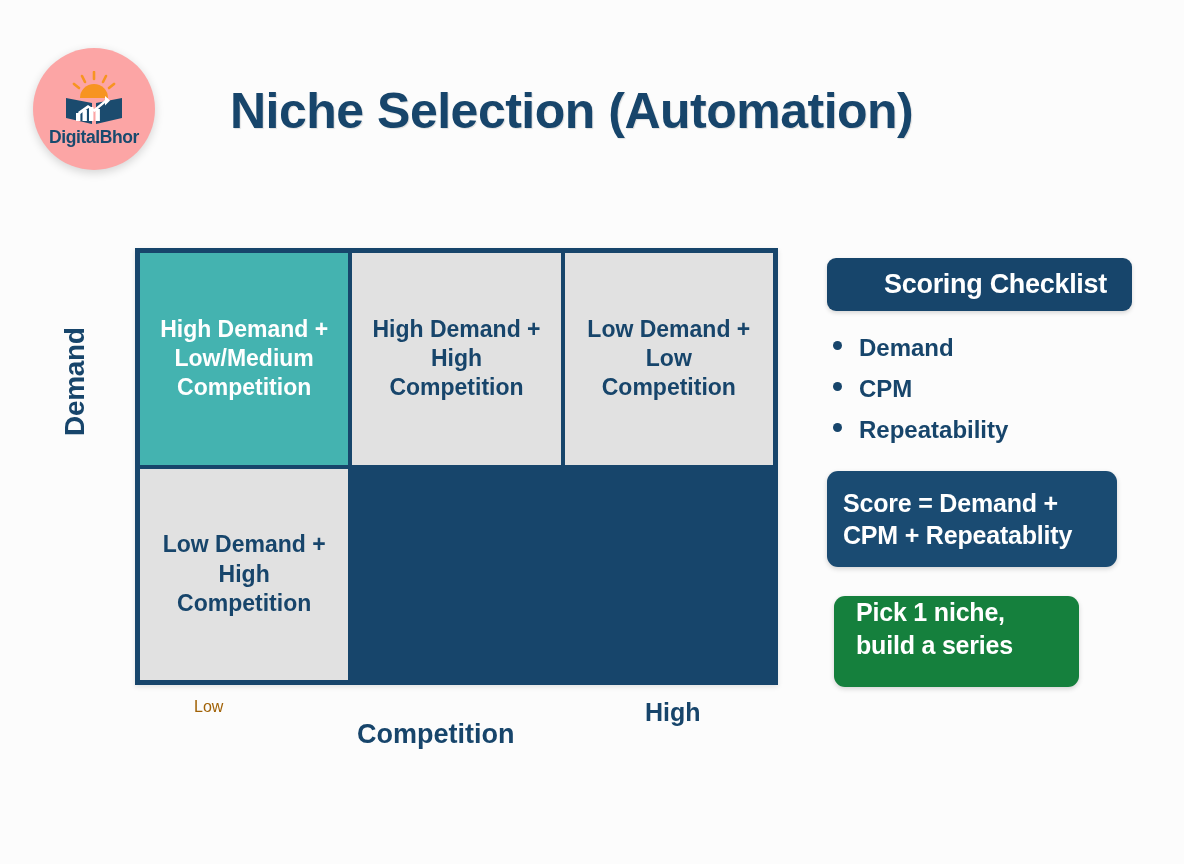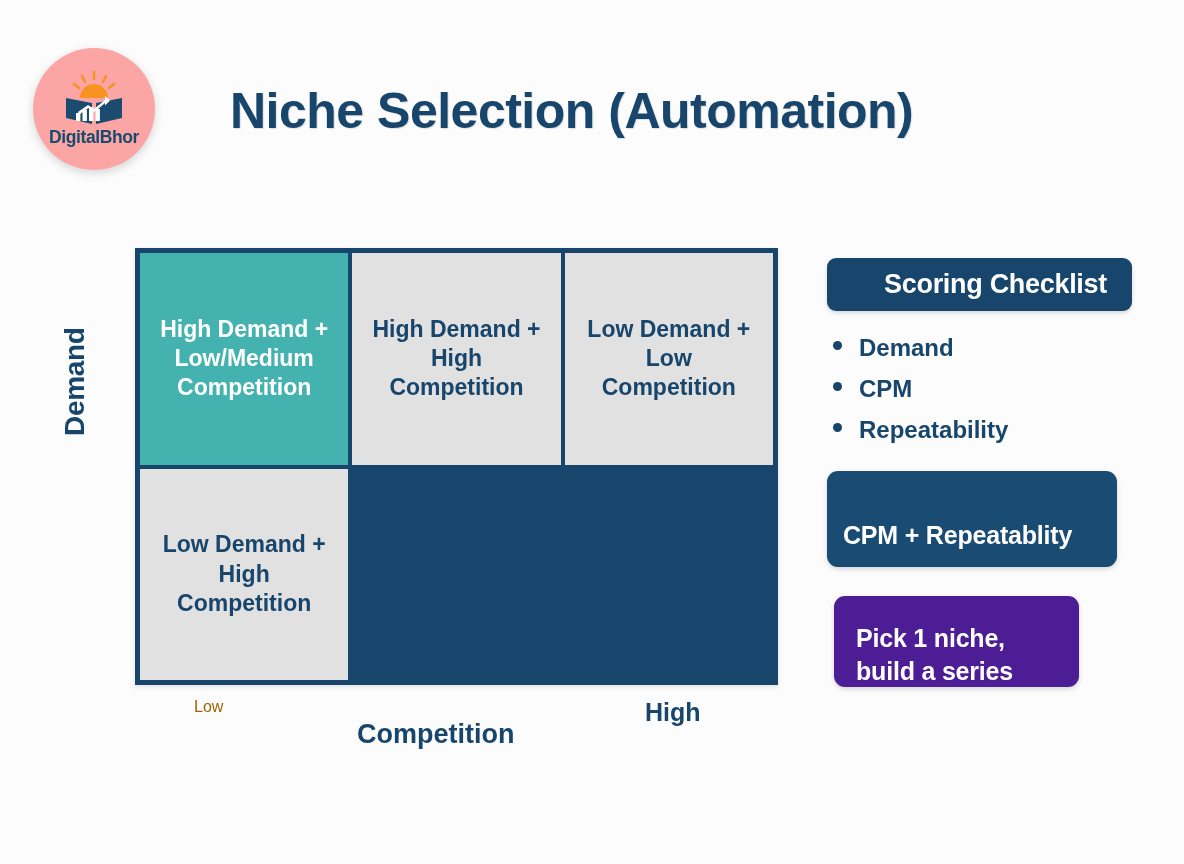--- a/index.html
+++ b/index.html
@@ -202,24 +202,24 @@
     line-height: 1.3;
     letter-spacing: -0.2px;
   }
 
   #cta-box {
     position: absolute;
     left: 834px;
     top: 596px;
     width: 245px;
     height: 91px;
-    background: #4c1d95;
+    background: #15803d;
     border-radius: 11px;
     display: flex;
-    align-items: flex-end;
+    align-items: flex-start;
     box-shadow: 0 2px 5px rgba(0,0,0,0.16);
     box-sizing: border-box;
     padding: 0 22px;
   }
   #cta-text {
     color: #ffffff;
     font-size: 25px;
     font-weight: bold;
     line-height: 1.3;
     letter-spacing: -0.2px;
@@ -304,21 +304,21 @@
     <span>CPM</span>
   </div>
   <div class="checklist-item">
     <span class="bullet-dot"></span>
     <span>Repeatability</span>
   </div>
 </div>
 
 <div id="score-formula-box">
   <span id="score-formula-text">
-    <br>
+    <span>Score = Demand +</span><br>
     <span>CPM + Repeatablity</span>
   </span>
 </div>
 
 <div id="cta-box">
   <span id="cta-text">
     <span>Pick 1 niche,</span><br>
     <span>build a series</span>
   </span>
 </div>

